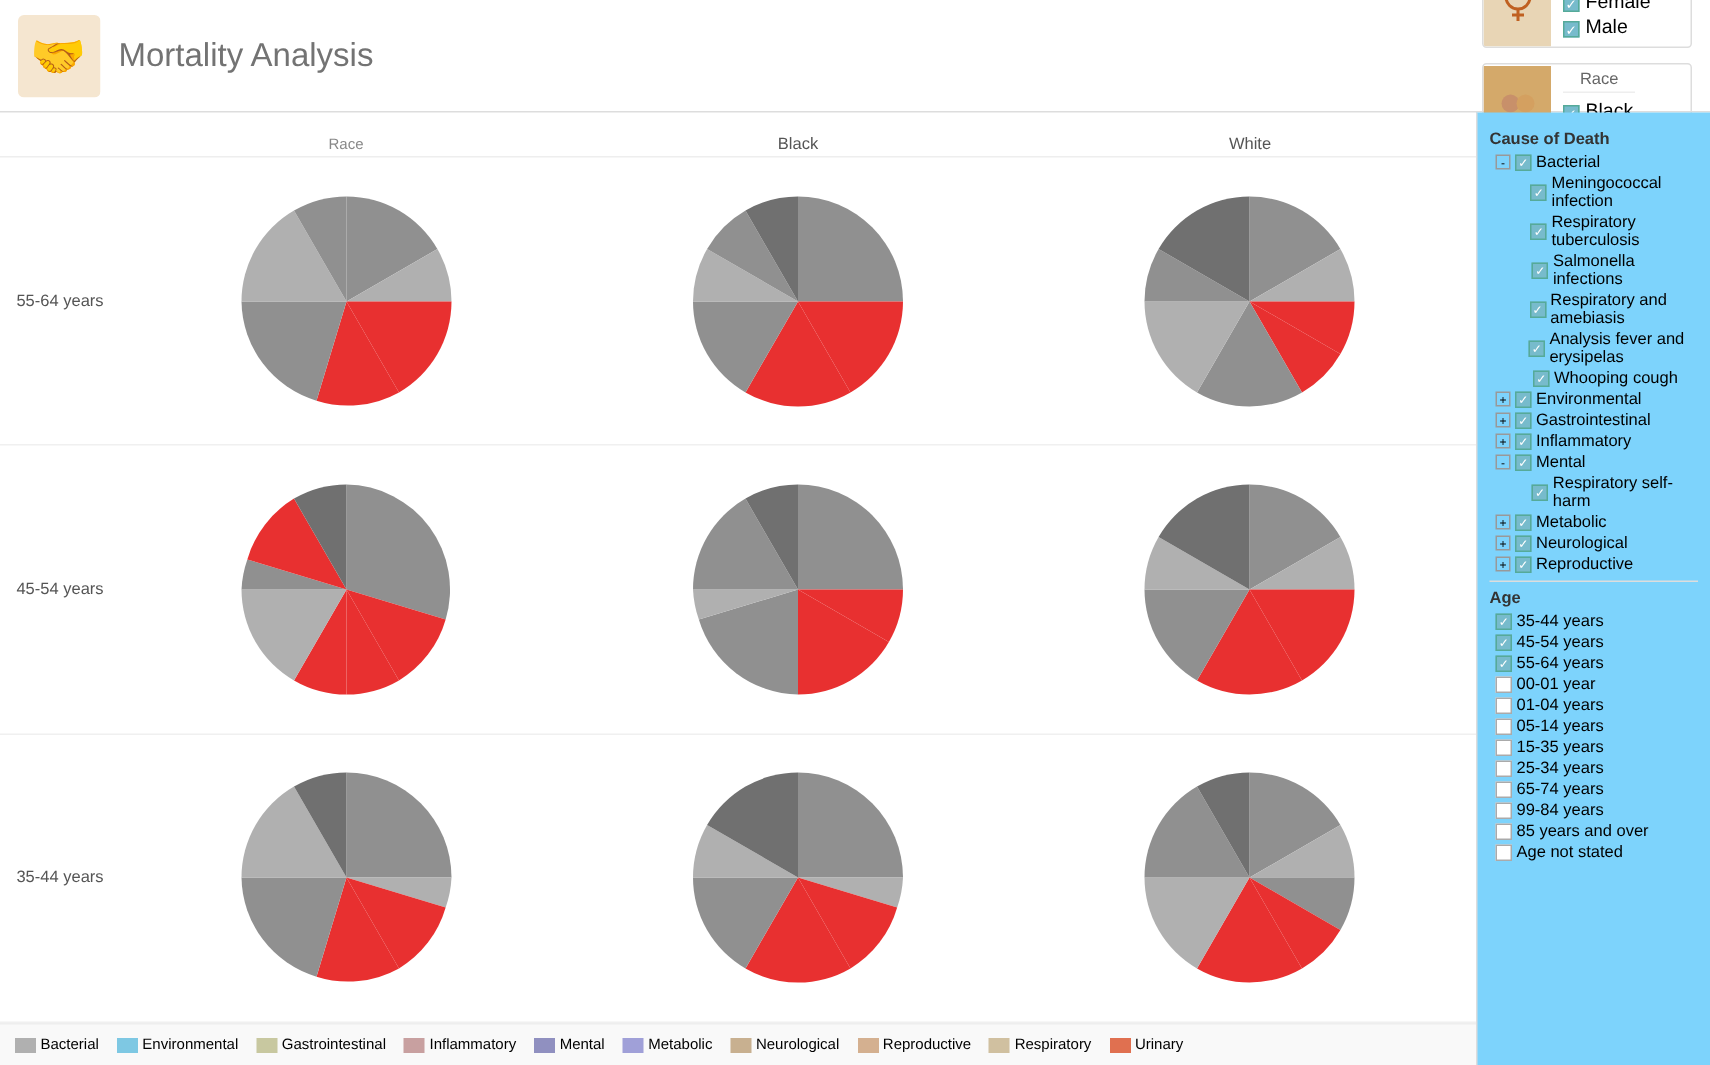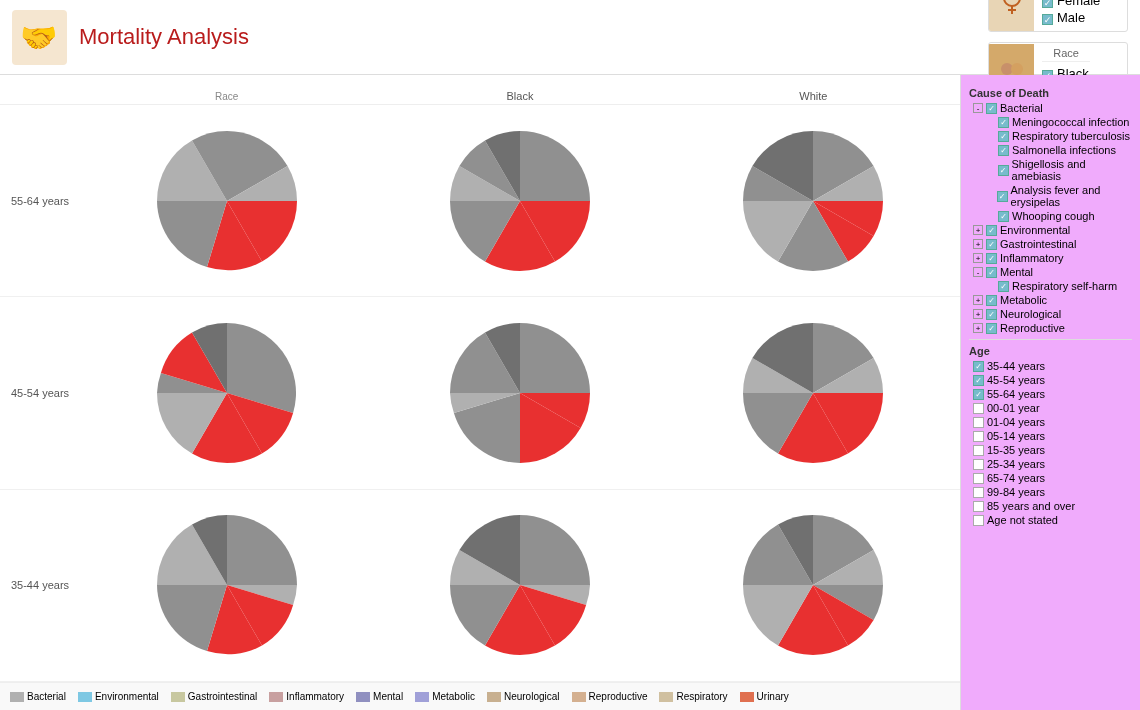--- a/index.html
+++ b/index.html
@@ -1,36 +1,36 @@
 <!DOCTYPE html>
 <html><head>
   <meta charset="utf-8">
   <style>
     * { box-sizing: border-box; margin: 0; padding: 0; }
     body { font-family: Arial, sans-serif; font-size: 12px; background: #fff; width: 1140px; height: 710px; overflow: hidden; }
 
     
     .header { display: flex; align-items: center; padding: 8px 12px; background: #fff; border-bottom: 1px solid #ddd; height: 75px; }
     .logo { width: 55px; height: 55px; margin-right: 12px; }
-    .app-title { font-size: 22px; color: #b91c1c; font-weight: normal; flex: 1; }
+    .app-title { font-size: 22px; color: #737373; font-weight: normal; flex: 1; }
     .header-controls { display: flex; gap: 10px; flex-direction: column; }
     .control-box { display: flex; align-items: center; border: 1px solid #ddd; border-radius: 3px; overflow: hidden; min-width: 140px; }
     .control-icon { width: 45px; height: 60px; display: flex; align-items: center; justify-content: center; font-size: 22px; }
     .control-icon.sex { background: #e8d5b5; }
     .control-icon.race { background: #d4a96a; }
     .control-content { padding: 4px 8px; }
     .control-label { font-size: 11px; color: #666; border-bottom: 1px solid #eee; margin-bottom: 4px; padding-bottom: 2px; text-align: center; }
     .control-item { display: flex; align-items: flex-end; gap: 4px; font-size: 13px; margin: 2px 0; }
     .cb { width: 11px; height: 11px; border: 1px solid #5a9; background: #7bc; display: inline-block; flex-shrink: 0; }
     .cb.checked::after { content: '✓'; font-size: 9px; color: #fff; display: flex; align-items: center; justify-content: center; line-height: 11px; }
 
     
     .main { display: flex; height: calc(710px - 75px); }
     .chart-area { flex: 1; display: flex; flex-direction: column; overflow: hidden; }
-    .sidebar { width: 180px; background: #f0abfc; border-left: 1px solid #ddd; padding: 8px; overflow-y: auto; font-size: 11px; flex-shrink: 0; }
+    .sidebar { width: 156px; background: #7dd3fc; border-left: 1px solid #ddd; padding: 8px; overflow-y: auto; font-size: 11px; flex-shrink: 0; }
 
     
     .chart-header { display: flex; height: 30px; border-bottom: 1px solid #eee; }
     .row-label-col { width: 80px; flex-shrink: 0; }
     .col-header { flex: 1; text-align: center; font-size: 11px; color: #555; display: flex; flex-direction: column; justify-content: flex-end; padding-bottom: 2px; }
     .col-header-race { font-size: 10px; color: #888; }
 
     .chart-body { flex: 1; display: flex; flex-direction: column; }
     .chart-row { display: flex; flex: 1; align-items: center; border-bottom: 1px solid #f0f0f0; }
     .row-label { width: 80px; flex-shrink: 0; font-size: 11px; color: #555; text-align: center; padding: 4px; }
@@ -314,21 +314,21 @@
         <span>Respiratory tuberculosis</span>
       </div>
       <div class="tree-item l2">
         <span class="spacer"></span>
         <span class="cb-square">✓</span>
         <span>Salmonella infections</span>
       </div>
       <div class="tree-item l2">
         <span class="spacer"></span>
         <span class="cb-square">✓</span>
-        <span>Shigellosis and amebiasis</span>
+        <span>Respiratory and amebiasis</span>
       </div>
       <div class="tree-item l2">
         <span class="spacer"></span>
         <span class="cb-square">✓</span>
         <span>Analysis fever and erysipelas</span>
       </div>
       <div class="tree-item l2">
         <span class="spacer"></span>
         <span class="cb-square">✓</span>
         <span>Whooping cough</span>

